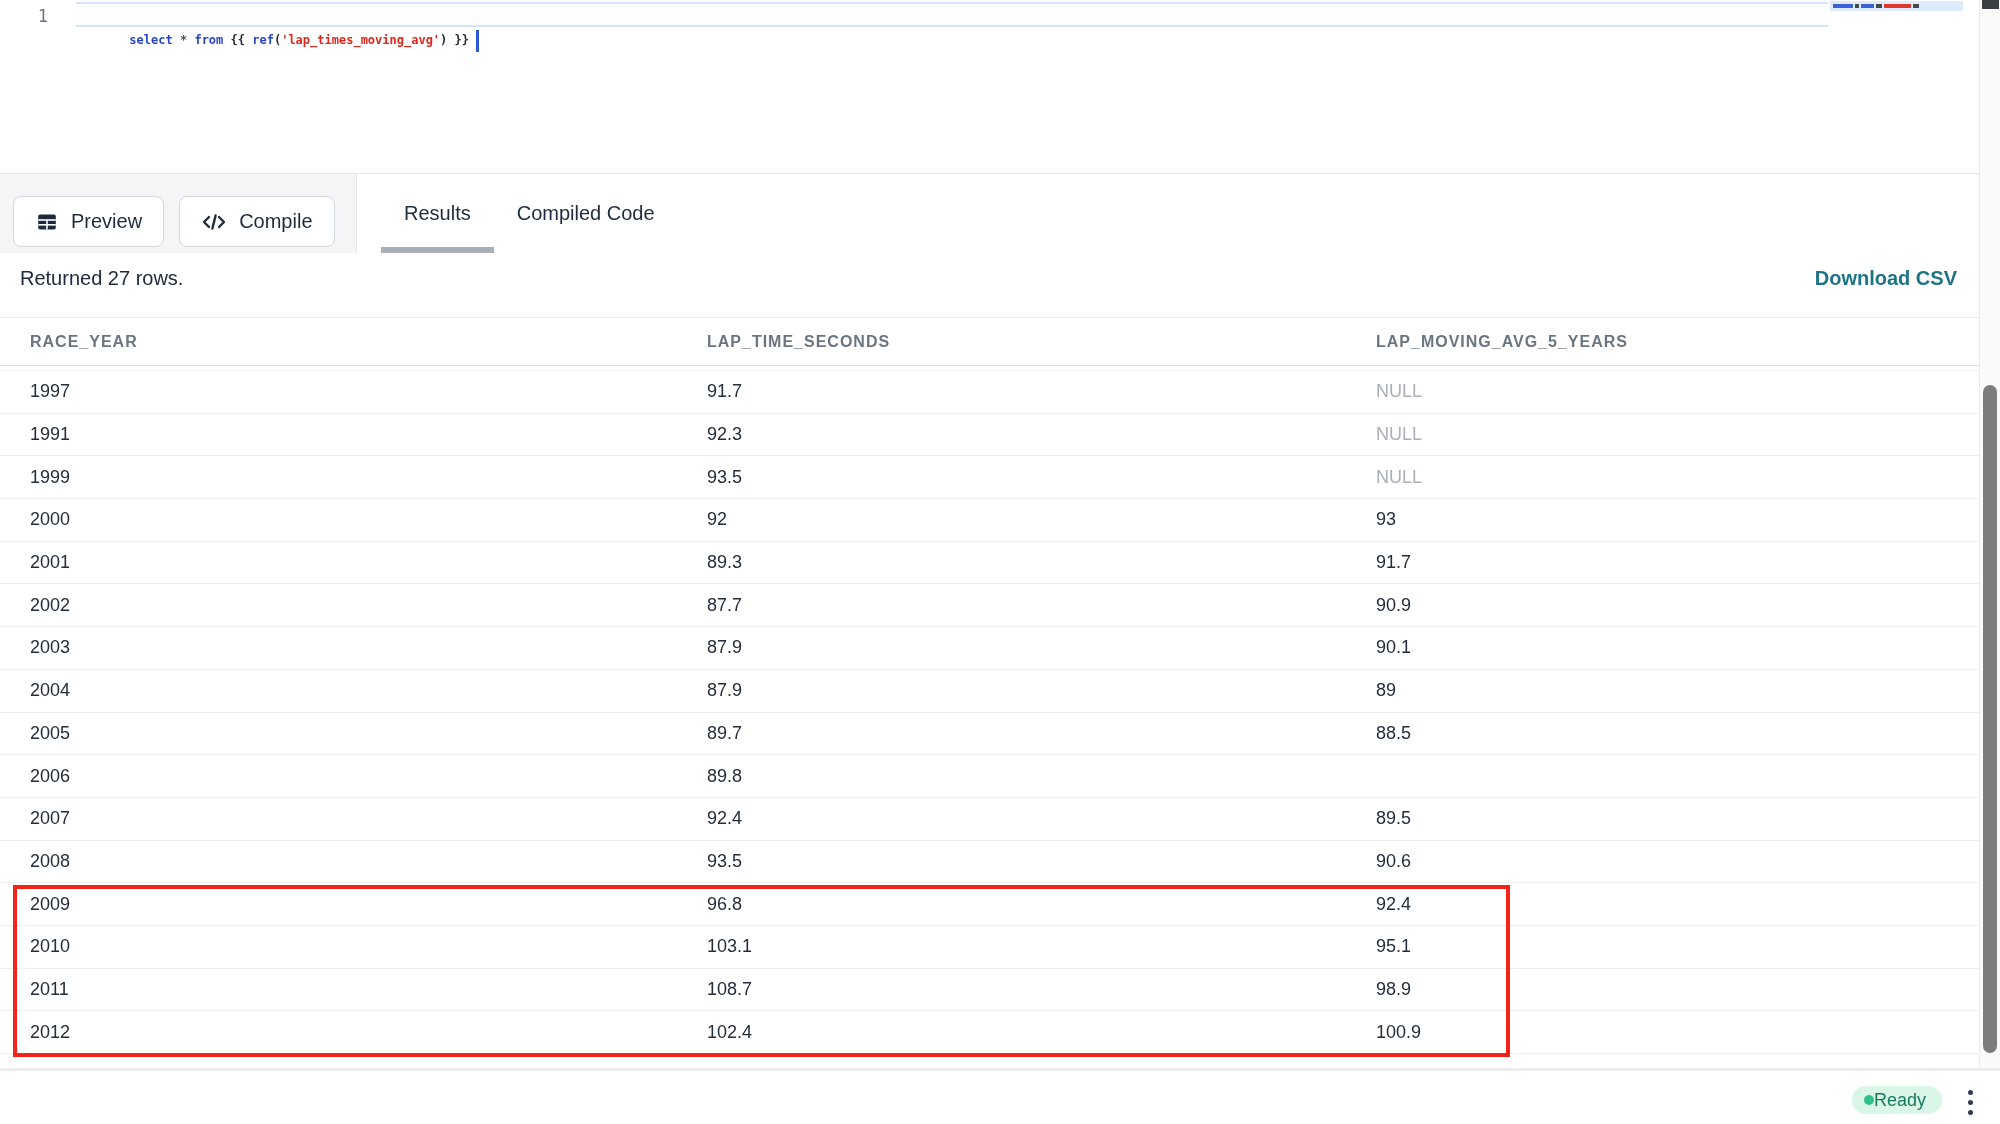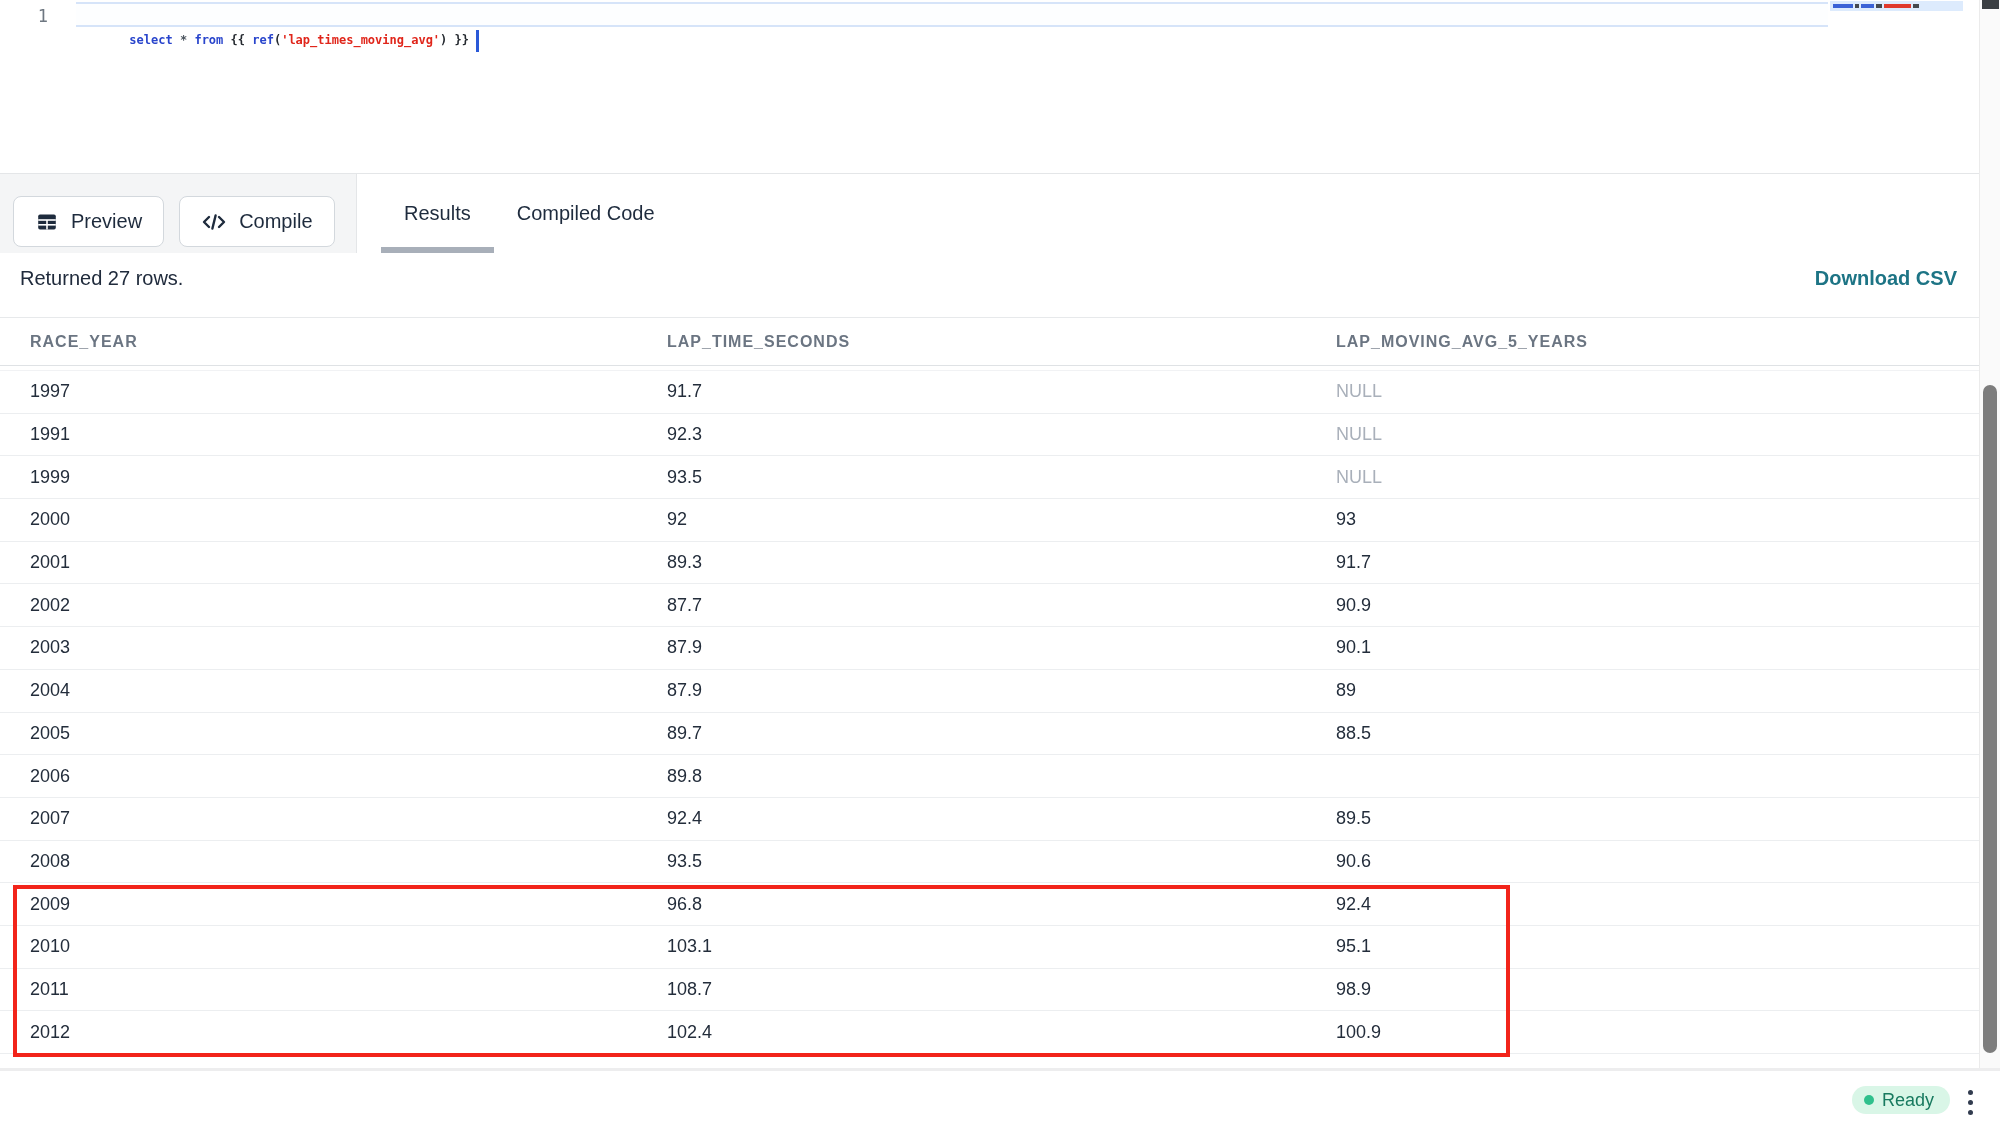--- a/index.html
+++ b/index.html
@@ -67,40 +67,40 @@
   .download { font-size:20px; font-weight:700; color:#1d7485; text-decoration:none; cursor:pointer; }
 
   
   .table-header {
     position:absolute; left:0; top:317px; width:1979px; height:49px; box-sizing:border-box;
     border-top:1px solid #e7e9eb; border-bottom:1px solid #dfe2e5;
     display:flex; align-items:center;
     font-size:16px; font-weight:700; letter-spacing:1px; color:#6b7582;
   }
   .c1 { width:667px; padding-left:30px; box-sizing:border-box; }
-  .c2 { width:669px; }
+  .c2 { width:669px;margin-left:40px; }
   .c3 { flex:1; }
   .table-body { position:absolute; left:0; top:370px; width:1979px; border-top:1px solid #f1f2f4; }
   .trow {
     height:42.7px; display:flex; align-items:center; border-bottom:1px solid #eceef0;
     box-sizing:border-box; font-size:18px; color:#232d3b; background:#fff;
   }
   .null-val { color:#a9b0ba; }
 
   .annotation-box {
     position:absolute; left:13px; top:885px; width:1497px; height:172px;
     border:4px solid #f2241a; box-sizing:border-box; pointer-events:none;
   }
 
   
   .bottom-divider { position:absolute; left:0; top:1068px; width:2000px; height:3px; background:#ededee; }
   .status-bar { position:absolute; left:0; top:1071px; width:2000px; height:53px; background:#fff; }
   .ready-pill {
     position:absolute; left:1852px; top:15px; height:28px; padding:0 16px 0 12px; border-radius:15px;
-    background:#d9f6e7; display:flex; align-items:center; gap:8px; cursor:pointer;
+    background:#d9f6e7; display:flex; align-items:center; gap:0; cursor:pointer;
   }
   .ready-dot { width:10px; height:10px; border-radius:50%; background:#2fc08c; }
   .ready-text { font-size:18px; color:#187a5f; }
   .kebab { position:absolute; left:1962px; top:19px; width:16px; display:flex; flex-direction:column; gap:5px; align-items:center; cursor:pointer; }
   .kebab i { width:5px; height:5px; border-radius:50%; background:#323c4f; }
 </style>
 </head>
 <body>
 
 <div class="app">

